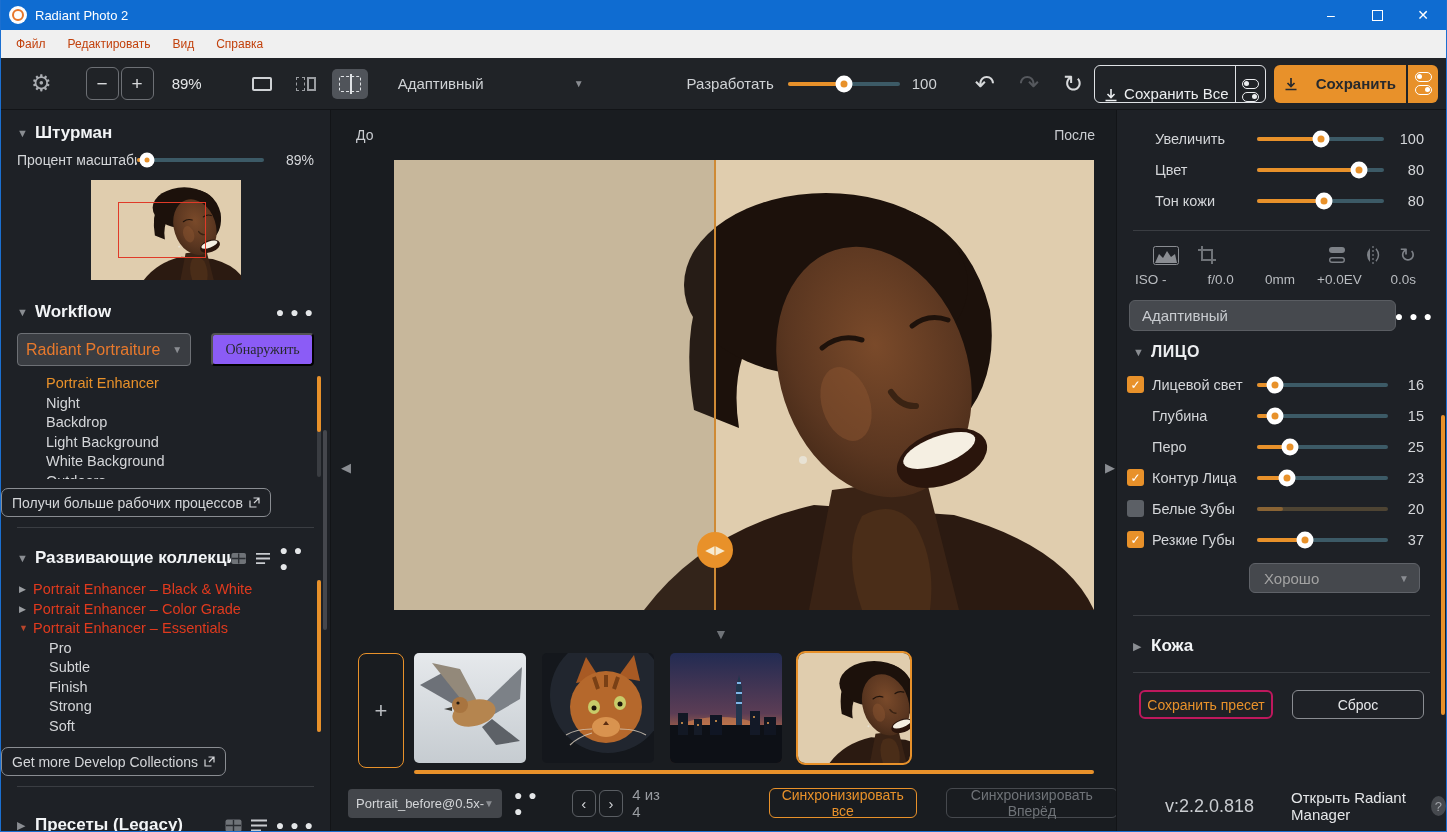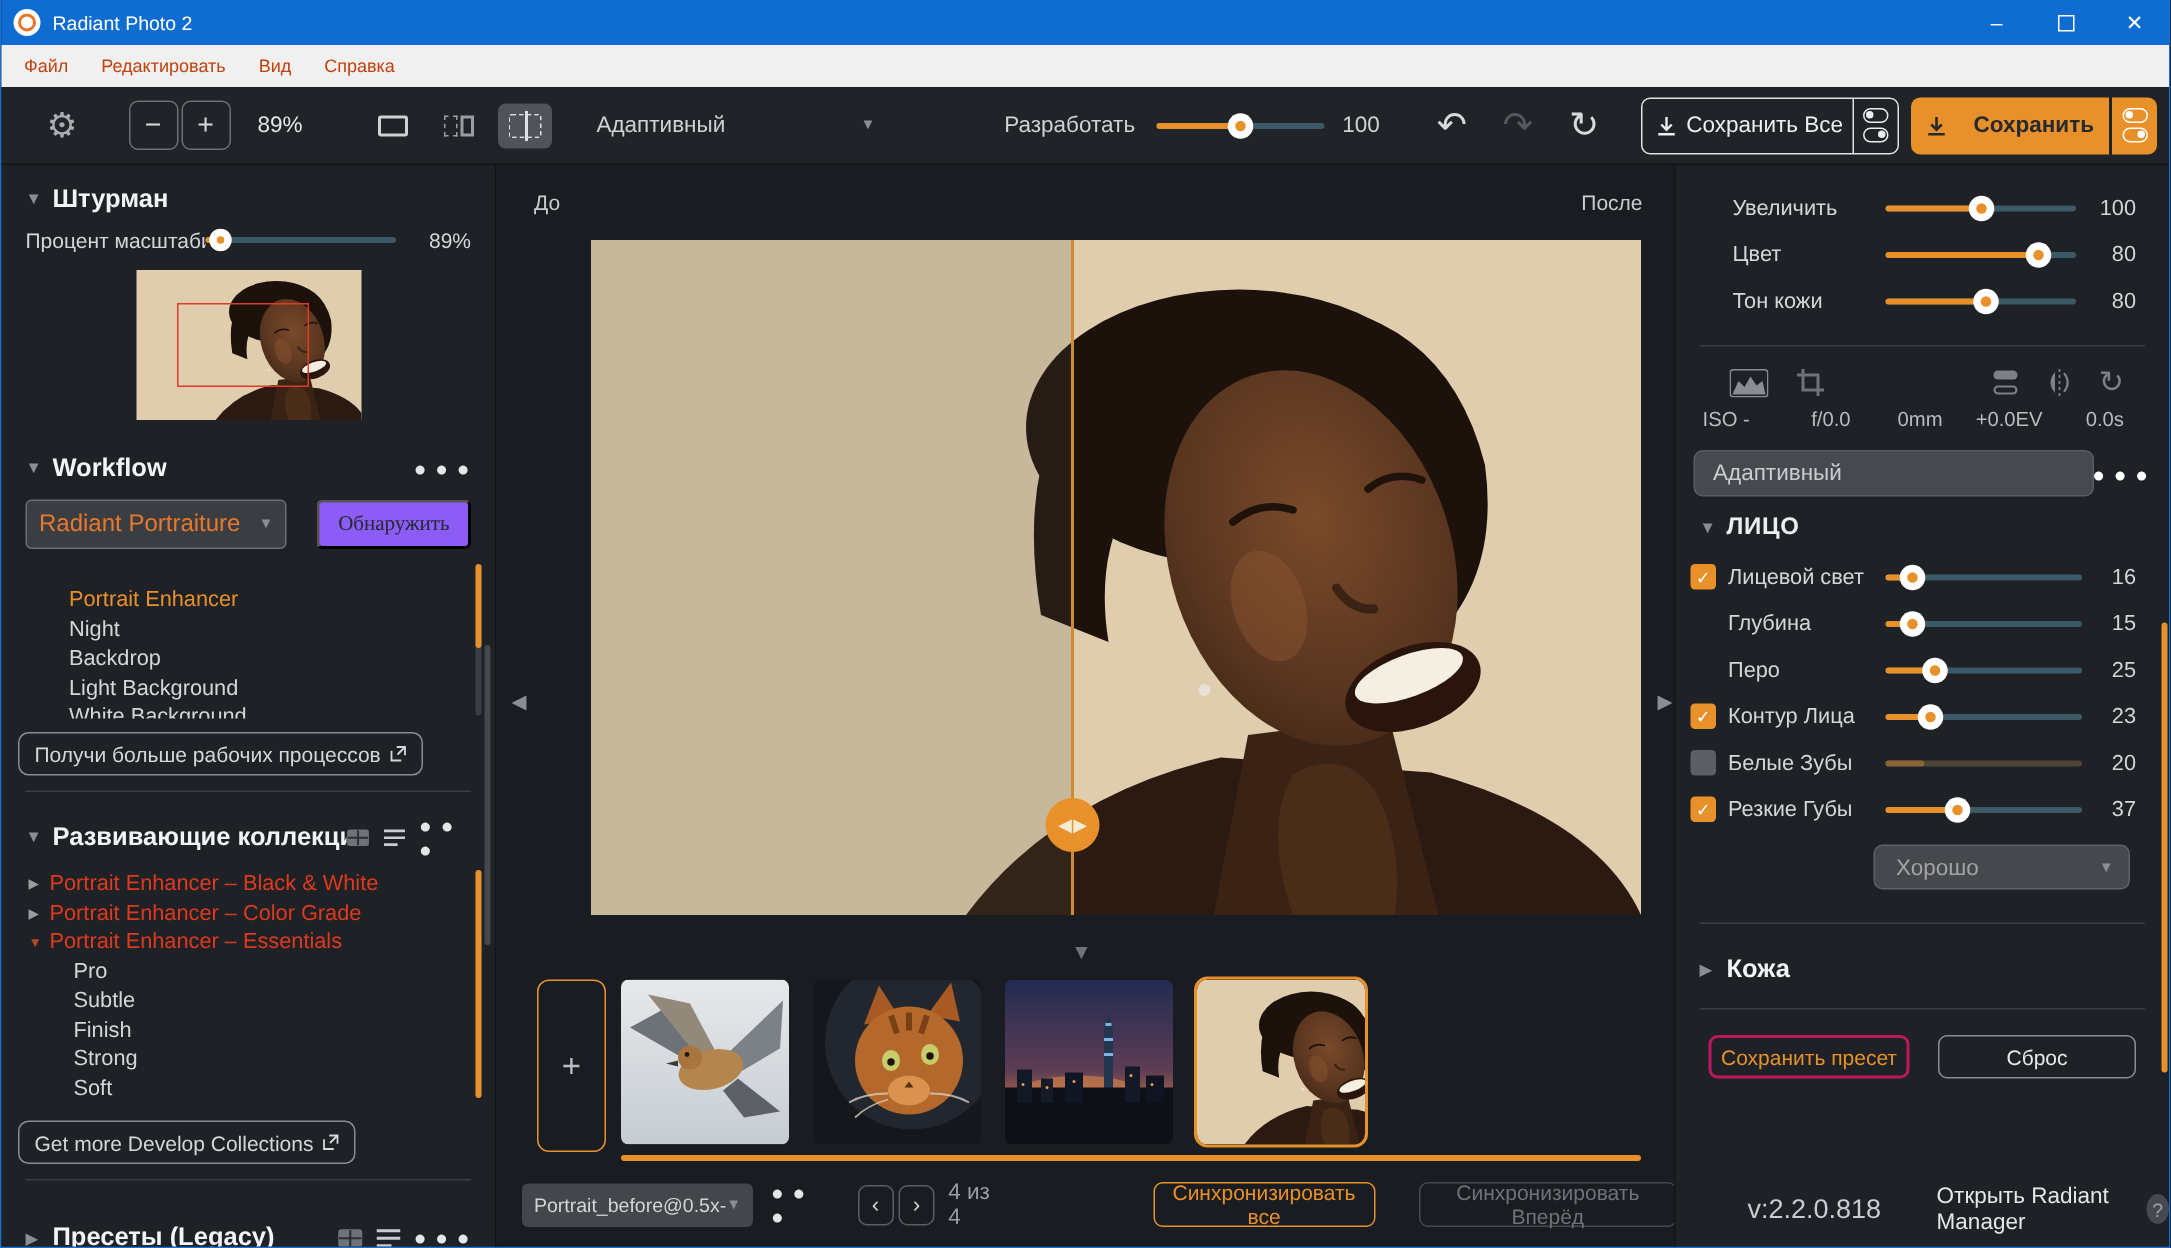--- a/index.html
+++ b/index.html
@@ -43,22 +43,22 @@
   .adaptive { display:flex; align-items:center; margin-left:30px; width:186px; }
   .adaptive span.txt { color:#cfd2d5; font-size:15px; }
   .caret { color:#8a8d92; font-size:10px; margin-left:auto; }
   .develop { display:flex; align-items:center; margin-left:auto; }
   .develop .lbl { color:#cfd2d5; font-size:15px; }
   .develop .val { color:#cfd2d5; font-size:15px; margin-left:12px; }
   .histbtns { display:flex; align-items:center; color:#d7d9db; }
   .uicon { font-size:24px; line-height:1; }
   .muted { color:#55585d; }
 
-  .saveall { display:flex; align-items:center; height:38px; border:1px solid #dfe2e5; border-radius:6px;
-             margin-left:28px; color:#eceef0; }
+  .saveall { display:flex; align-items:flex-end; height:38px; border:1px solid #dfe2e5; border-radius:6px;
+             margin-left:11px; color:#eceef0; }
   .saveall .lab { font-size:15px; padding:0 6px 0 6px; }
   .saveall .sep { width:1px; align-self:stretch; background:#dfe2e5; }
   .savebtn-group { display:flex; margin-left:8px; margin-right:8px; }
   .savebtn { display:flex; align-items:center; height:38px; background:#e8912a; border-radius:6px 0 0 6px;
              color:#26292d; padding:0 10px 0 10px; }
   .savebtn .lab { font-size:15px; font-weight:bold; padding-left:6px;margin-left:12px; }
   .save-tog { width:30px; height:38px; background:#e8912a; border-radius:0 6px 6px 0; margin-left:2px;
               display:flex; flex-direction:column; align-items:center; justify-content:center; gap:3px; color:#fff; }
   .togcol { display:flex; flex-direction:column; gap:3px; padding:0 6px; }
   .pill { width:17px; height:10px; border:1.5px solid currentColor; border-radius:6px; position:relative; }
@@ -100,24 +100,24 @@
 
   
   .wf-controls { display:flex; align-items:center; padding:0 16px; margin-top:11px; gap:20px; }
   .wf-select { width:176px; height:33px; background:#3a3d42; border:1px solid #6d7075; border-radius:4px;
                display:flex; align-items:center; padding:0 8px; }
   .wf-select .txt { color:#e8792c; font-size:16px; }
   .detect-btn { width:104px; height:33px; background:#8b5cf6; border-radius:4px; color:#26292d;
                 font-size:14px; display:flex; align-items:center; justify-content:center;font-family:Liberation Serif, serif; }
   .wf-list { position:relative; margin-top:8px; height:105px; overflow:hidden; }
   .wf-item { padding-left:45px; font-size:14.5px; line-height:19.5px; color:#d4d6d9; }
-  .wf-item.active { color:#e8912a;margin-top:17px; }
+  .wf-item.active { color:#e8912a; }
   .vscroll { position:absolute; right:9px; top:2px; bottom:2px; width:4px; background:#3a3d42; border-radius:2px; }
   .vscroll .vthumb { position:absolute; left:0; right:0; background:#e8912a; border-radius:2px; }
-  .outline-btn { margin:9px 16px 0 11px; height:29px; border:1px solid #8a8d92; border-radius:7px;
+  .outline-btn { margin:9px 16px 0 0; height:29px; border:1px solid #8a8d92; border-radius:7px;
                  display:flex; align-items:center; justify-content:center; gap:6px; color:#d4d6d9; font-size:14px;
                  padding:0 10px; width:fit-content; }
   .ext { flex:none; }
 
   
   .tree { position:relative; margin-top:6px; padding-bottom:2px; }
   .tree-row { display:flex; align-items:center; padding-left:18px; line-height:19.5px; }
   .tree-row .tt { width:14px; font-size:9px; color:#9a9da1; flex:none; }
   .tree-row .name { font-size:14.5px; color:#e03a1e; }
   .tree-child { padding-left:48px; line-height:19.5px; font-size:14.5px; color:#d4d6d9; }

